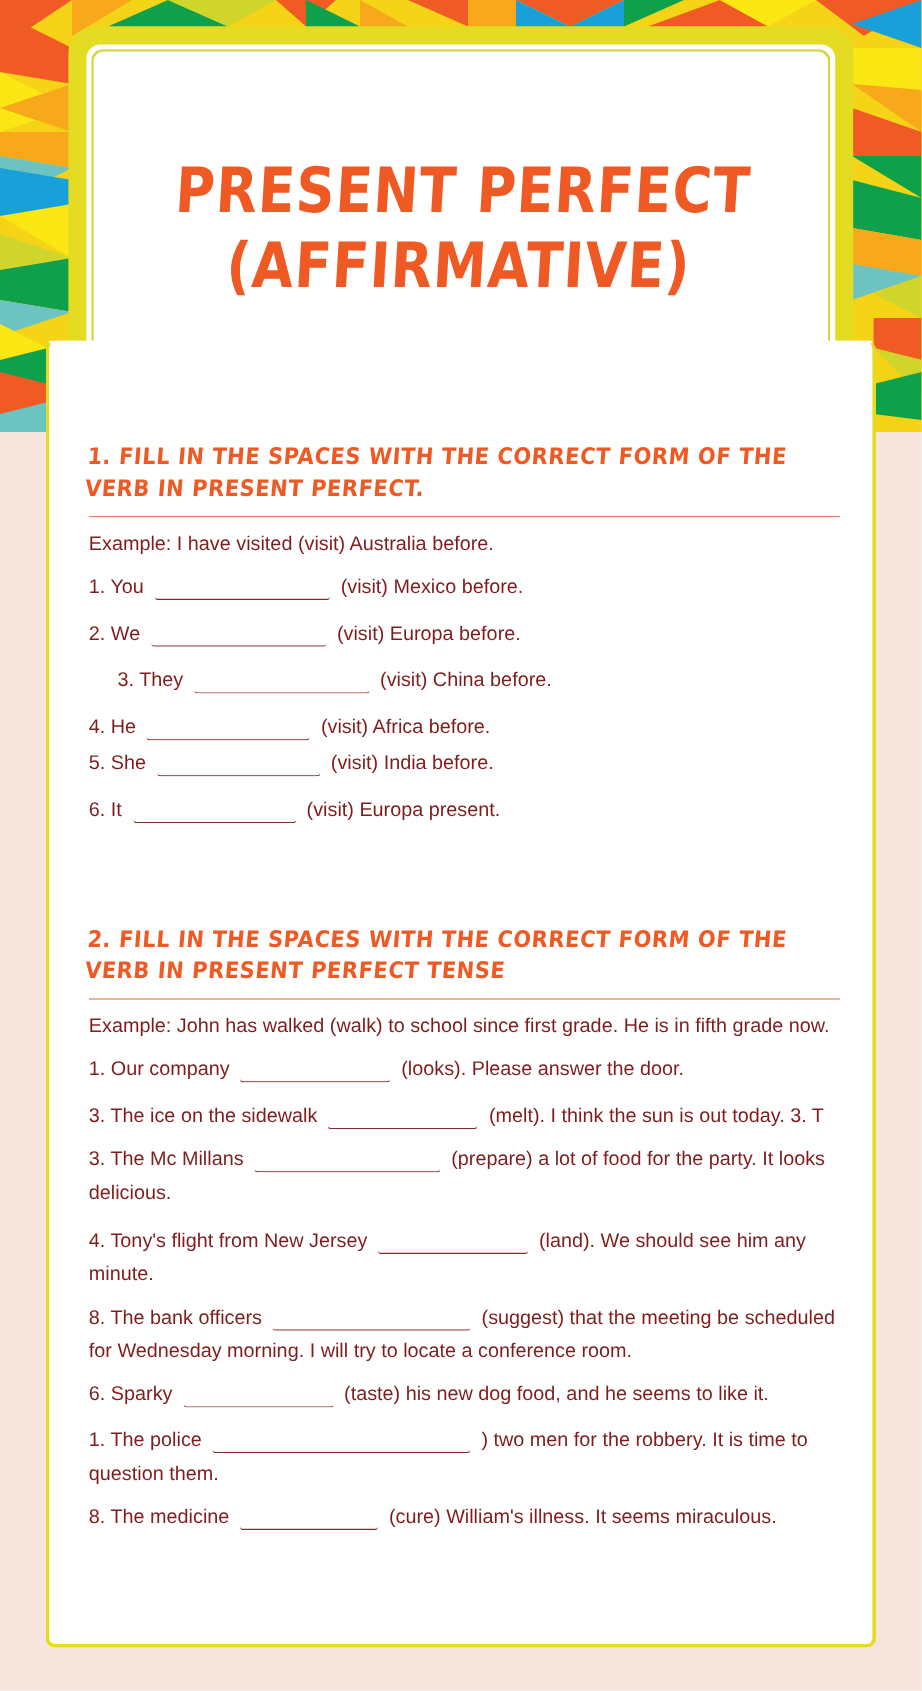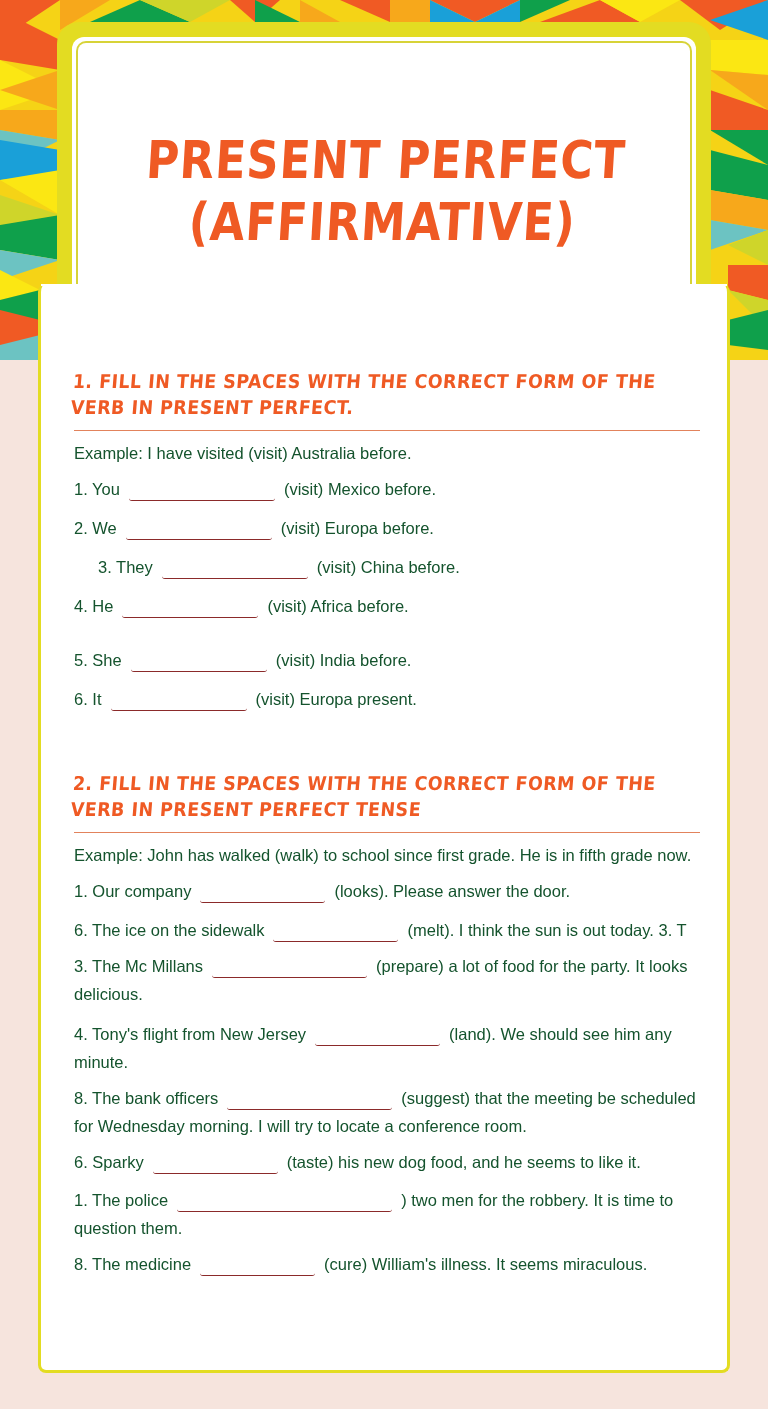--- a/index.html
+++ b/index.html
@@ -44,21 +44,21 @@
   }
   .section { position: absolute; left: 33px; width: 626px; }
   .sec-heading {
     color: #ef5a24; font-weight: bold; font-size: 19px; line-height: 26px;
     text-transform: uppercase; letter-spacing: 0.5px;
     transform-origin: left top; transform: scaleX(0.92) skewX(-5deg);
     white-space: normal; width: 680px;
   }
   .sec-rule { height: 1px; background: #e2835c; margin-top: 10px; }
   .line {
-    color: #14532d; font-size: 16.5px; line-height: 28px;
+    color: #7f1d1d; font-size: 16.5px; line-height: 28px;
     font-family: "Liberation Sans", sans-serif;
   }
   .blank {
     display: inline-block; vertical-align: -6px; height: 22px;
     border-bottom: 1.5px solid #8b2a2a; border-radius: 0 0 3px 3px;
     margin: 0 9px;
   }
 </style>
 </head>
 <body>
@@ -136,38 +136,38 @@
     </div>
     <div class="line" style="margin-top:11px;">
       <span>2. We</span><span class="blank" style="width:146px"></span><span>(visit) Europa before.</span>
     </div>
     <div class="line" style="margin-top:11px;margin-left:24px;">
       <span>3. They</span><span class="blank" style="width:146px"></span><span>(visit) China before.</span>
     </div>
     <div class="line" style="margin-top:11px;">
       <span>4. He</span><span class="blank" style="width:136px"></span><span>(visit) Africa before.</span>
     </div>
-    <div class="line" style="margin-top:26px;">
+    <div class="line" style="margin-top:2px;">
       <span>5. She</span><span class="blank" style="width:136px"></span><span>(visit) India before.</span>
     </div>
     <div class="line" style="margin-top:11px;">
       <span>6. It</span><span class="blank" style="width:136px"></span><span>(visit) Europa present.</span>
     </div>
   </div>
 
   <div class="section" style="top:486px;">
     <div class="sec-heading">2. Fill in the spaces with the correct form of the verb in present perfect tense</div>
     <div class="sec-rule"></div>
     <div class="line" style="margin-top:8px;">Example: John has walked (walk) to school since first grade. He is in fifth grade now.</div>
 
     <div class="line" style="margin-top:8px;">
       <span>1. Our company</span><span class="blank" style="width:125px"></span><span>(looks). Please answer the door.</span>
     </div>
     <div class="line" style="margin-top:11px;">
-      <span>6. The ice on the sidewalk</span><span class="blank" style="width:125px"></span><span>(melt). I think the sun is out today. 3. T</span>
+      <span>3. The ice on the sidewalk</span><span class="blank" style="width:125px"></span><span>(melt). I think the sun is out today. 3. T</span>
     </div>
     <div class="line" style="margin-top:8px;">
       <span>3. The Mc Millans</span><span class="blank" style="width:155px"></span><span>(prepare) a lot of food for the party. It looks delicious.</span>
     </div>
     <div class="line" style="margin-top:12px;">
       <span>4. Tony's flight from New Jersey</span><span class="blank" style="width:125px"></span><span>(land). We should see him any minute.</span>
     </div>
     <div class="line" style="margin-top:8px;">
       <span>8. The bank officers</span><span class="blank" style="width:165px"></span><span>(suggest) that the meeting be scheduled for Wednesday morning. I will try to locate a conference room.</span>
     </div>

